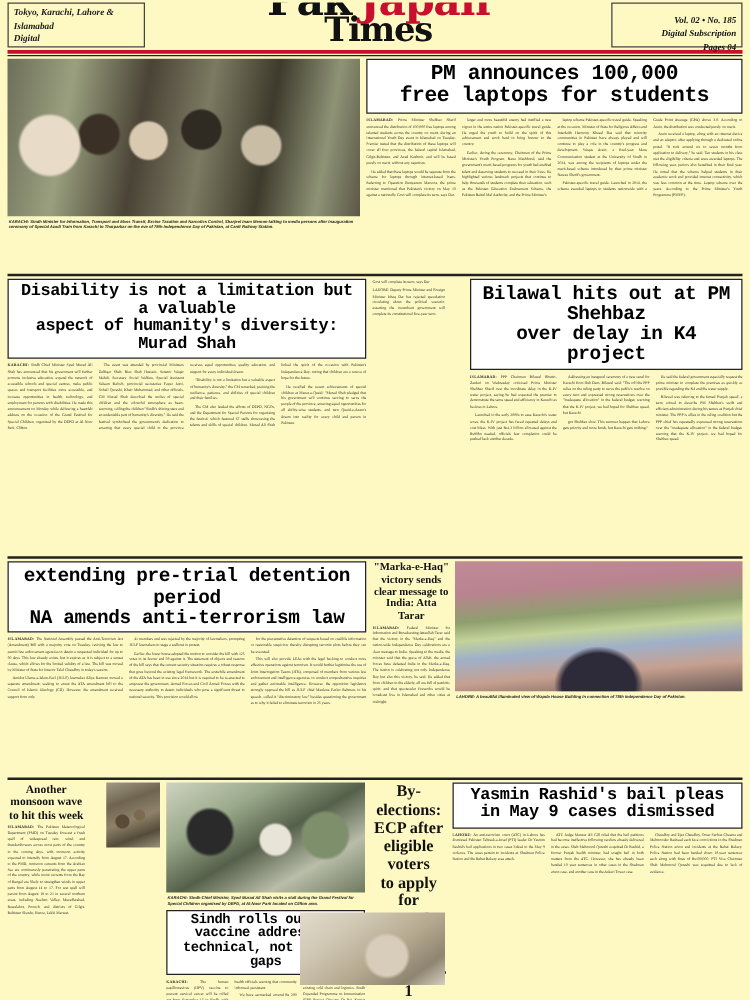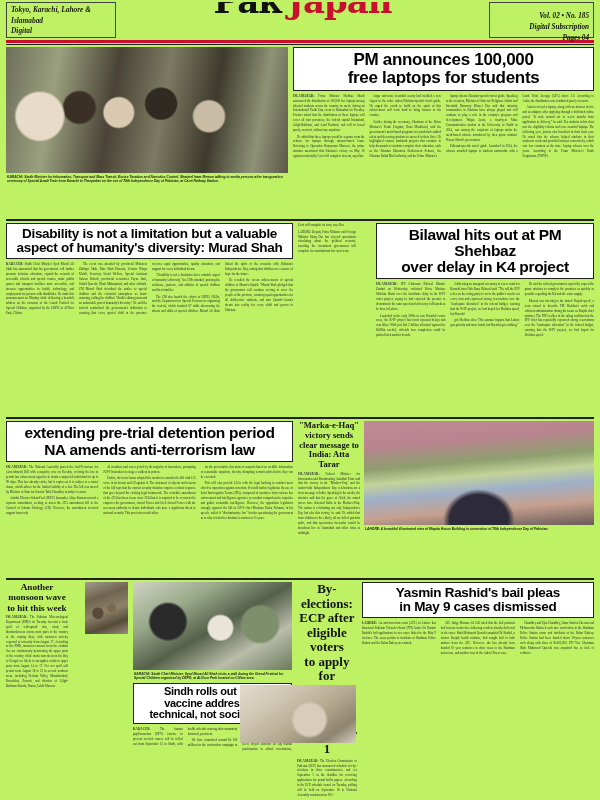--- a/index.html
+++ b/index.html
@@ -1,21 +1,21 @@
 <!DOCTYPE html>
 <html><head>
 <meta charset="utf-8">
 <style>
   html,body{margin:0;padding:0;background:#ffffff;}
   body{
     width:600px;height:800px;overflow:hidden;
     font-family:"Liberation Serif", serif;
     color:#111;
   }
-  .page{position:relative;width:600px;height:800px;background:#bef264;
+  .page{position:relative;width:600px;height:800px;background:#fef9c3;
         padding:0;box-sizing:border-box;}
 
   
   .masthead{display:flex;align-items:stretch;height:38px;padding:2px 6px 0 6px;box-sizing:border-box;}
   .mh-left{width:110px;border:1px solid #444;padding:2px 4px;box-sizing:border-box;
            font-style:italic;font-size:7.4px;line-height:1.45;font-weight:bold;color:#1a1a1a;}
   .mh-center{flex:1;text-align:center;position:relative;overflow:hidden;}
   .mh-title{font-family:"DejaVu Serif", serif;font-weight:bold;letter-spacing:-1px;
             line-height:0.82;margin-top:-14px;}
   .mh-pak{font-size:34px;color:#111;display:inline-block;}
@@ -26,21 +26,21 @@
   .rule-red{height:3px;background:#c8102e;margin:2px 6px 1px 6px;}
   .rule-thin{height:1px;background:#222;margin:0 6px 2px 6px;}
 
   
   .content{padding:0 6px;box-sizing:border-box;}
   .row{display:flex;gap:5px;}
   .col{box-sizing:border-box;}
 
   
   .hl-box{border:1px solid #222;padding:3px 4px;text-align:center;margin-bottom:3px;background:#fff;}
-  .hl{font-family:Liberation Sans, sans-serif;font-weight:bold;color:#000;
+  .hl{font-family:Liberation Mono, monospace;font-weight:bold;color:#000;
       line-height:1.05;letter-spacing:-0.3px;}
   .hl-xl{font-size:17px;}
   .hl-lg{font-size:15.5px;}
   .hl-md{font-size:13.5px;}
   .hl-sm{font-size:11px;}
   .hl-plain{text-align:center;font-weight:bold;line-height:1.12;}
   .cols3{column-count:3;column-gap:5px;}
   .cols4{column-count:4;column-gap:5px;}
   .bt{font-size:3.05px;line-height:1.62;text-align:justify;color:#2a2a2a;
       font-family:"Liberation Serif", serif;}
@@ -85,20 +85,21 @@
 
   <div class="masthead">
     <div class="mh-left">
       <div>Tokyo, Karachi, Lahore &amp;</div>
       <div>Islamabad</div>
       <div>Digital</div>
     </div>
     <div class="mh-center">
       <div class="mh-title">
         <span class="mh-pak">Pak</span><span style="display:inline-block;width:7px"></span><span class="mh-japan">Japan</span>
+        <span class="mh-times">Times</span>
       </div>
     </div>
     <div class="mh-right">
       <div>Vol. 02 • No. 185</div>
       <div>Digital Subscription</div>
       <div>Pages 04</div>
     </div>
   </div>
   <div class="rule-red"></div>
   <div class="rule-thin"></div>

